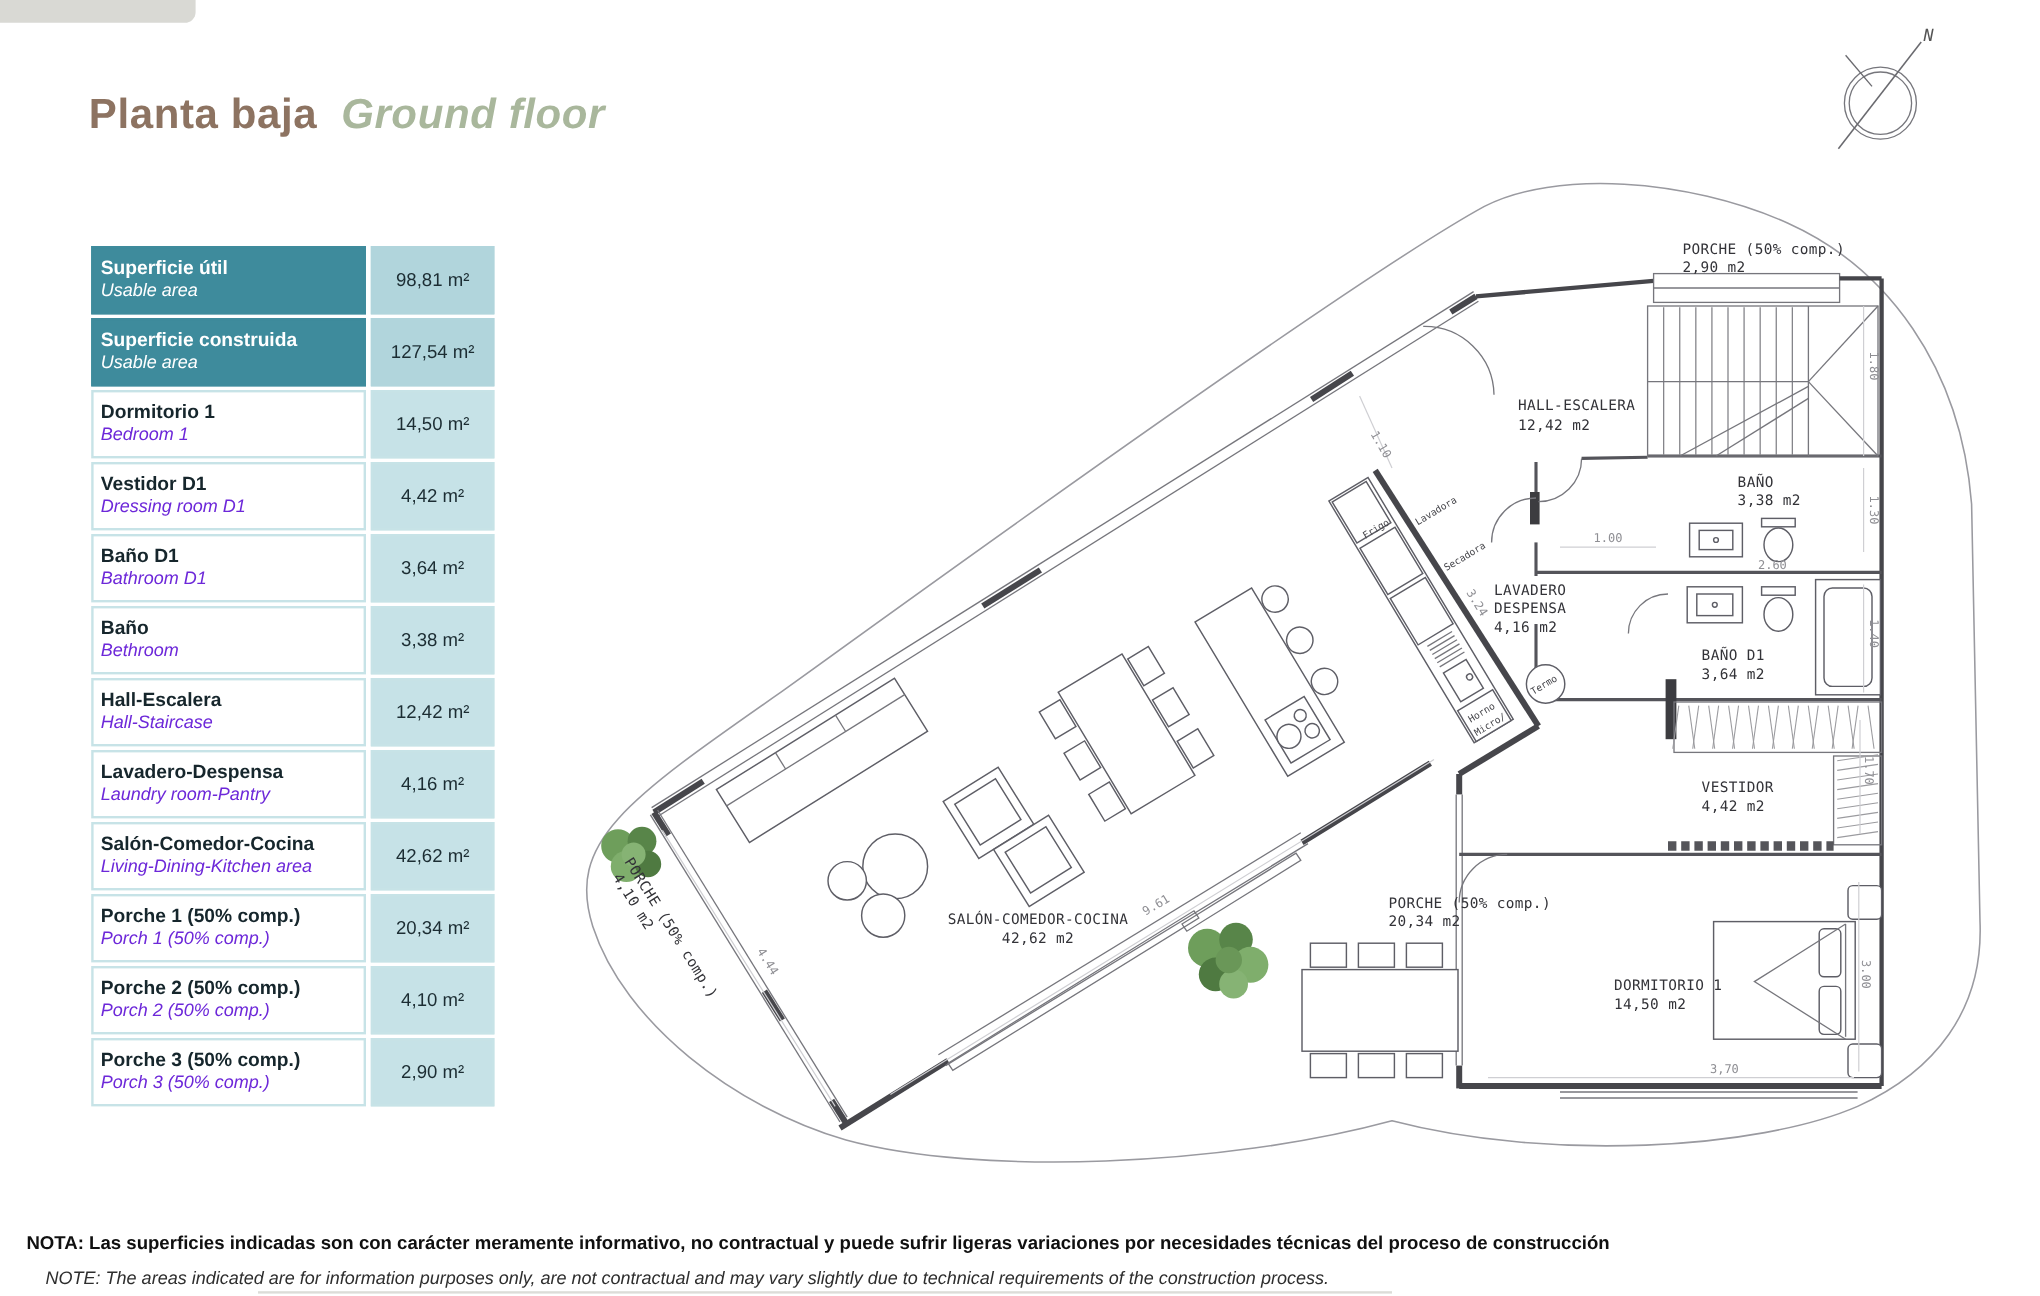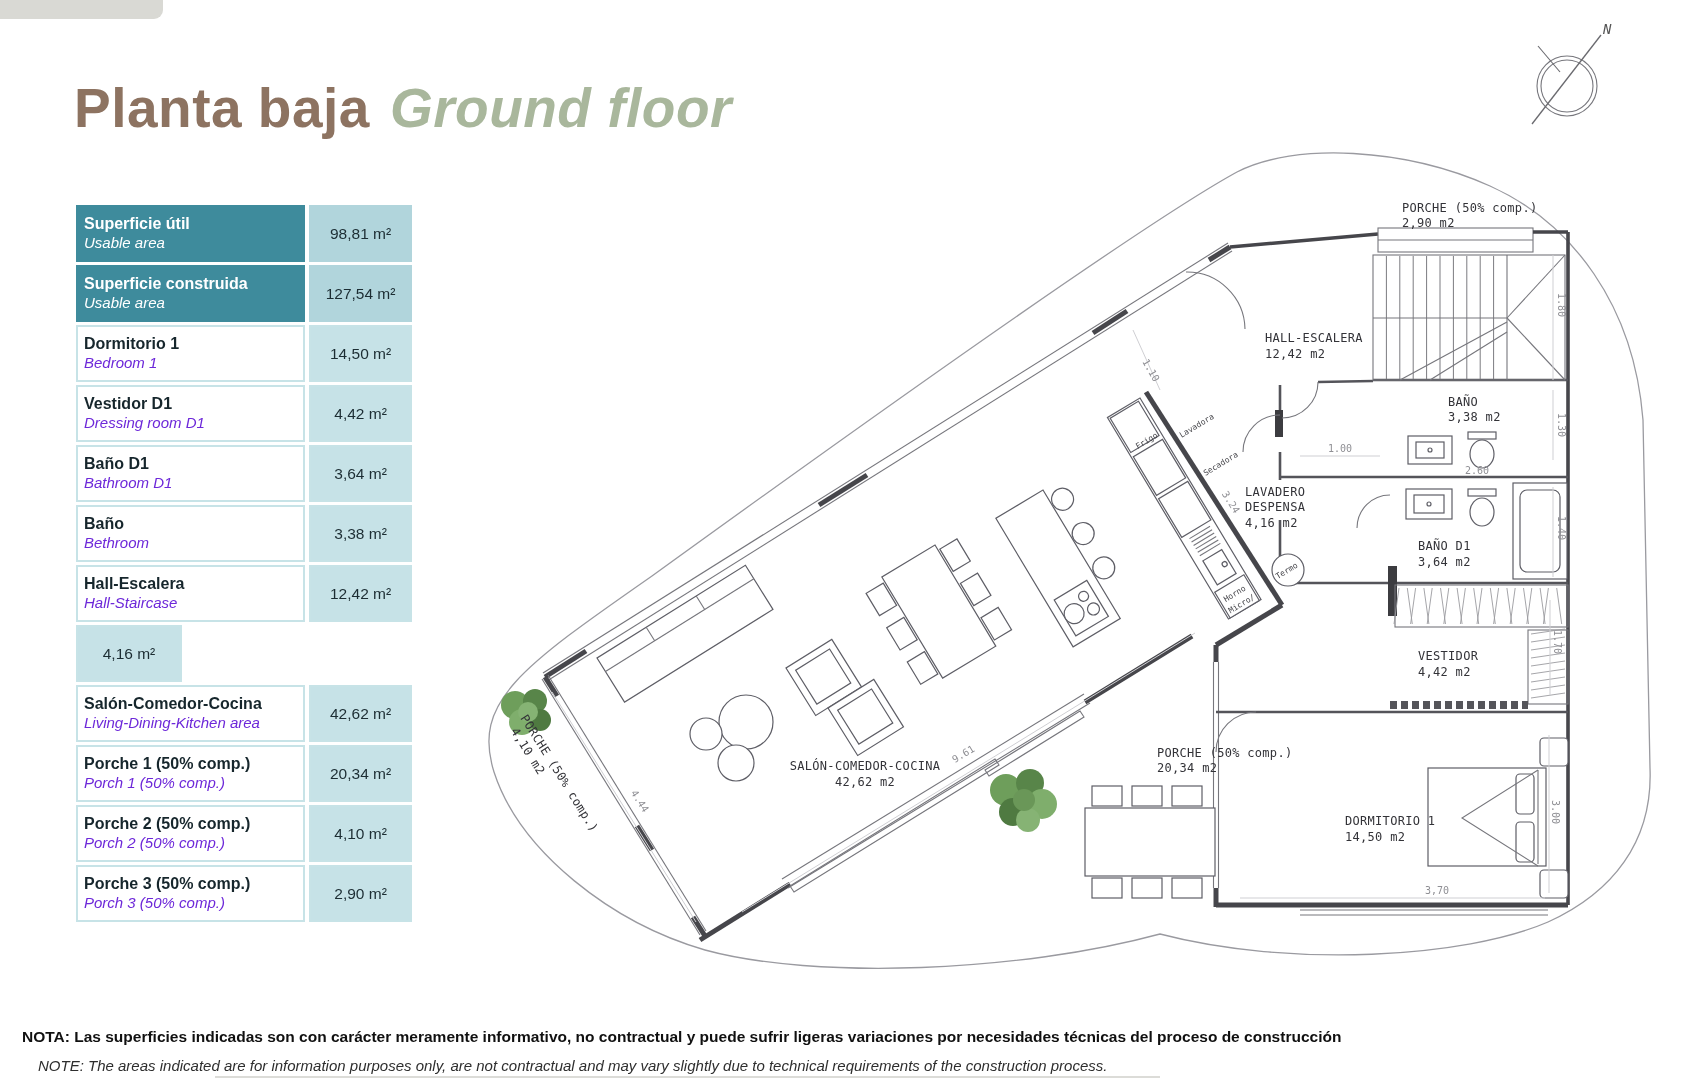--- a/index.html
+++ b/index.html
@@ -5,21 +5,21 @@
   html,body{margin:0;padding:0;background:#ffffff;}
   body{width:1700px;height:1080px;position:relative;overflow:hidden;
        font-family:"Liberation Sans",sans-serif;color:#222;}
 
   
   .artifact-top{position:absolute;left:0;top:0;width:163px;height:19px;
     background:#d9d9d4;border-radius:0 0 9px 0;}
   .artifact-bottom{position:absolute;left:215px;top:1076px;width:945px;height:2px;background:#dcdcd8;}
 
   
-  .title{position:absolute;left:74px;top:76px;font-size:55px;font-weight:700;
+  .title{position:absolute;left:74px;top:76px;font-size:35px;font-weight:700;
     color:#8d7361;letter-spacing:.5px;white-space:nowrap;}
   .title .en{font-style:italic;color:#a9b79c;margin-left:20px;font-weight:600;}
 
   
   .areas{position:absolute;left:76px;top:205px;width:336px;}
   .arow{display:flex;gap:4px;margin-bottom:3px;height:57px;}
   .cell{box-sizing:border-box;}
   .lab{width:236px;background:#fff;border:2px solid #c7e3e7;display:flex;
        flex-direction:column;justify-content:center;padding-left:6px;}
   .val{width:106px;background:#c6e2e7;border:2px solid #c7e3e7;display:flex;
@@ -102,20 +102,24 @@
     <div class="cell val">3,38 m²</div>
   </div>
   <div class="arow">
     <div class="cell lab">
         <div class="l1">Hall-Escalera</div>
         <div class="l2">Hall-Staircase</div>
       </div>
     <div class="cell val">12,42 m²</div>
   </div>
   <div class="arow">
+    <div class="cell lab">
+        <div class="l1">Lavadero-Despensa</div>
+        <div class="l2">Laundry room-Pantry</div>
+      </div>
     <div class="cell val">4,16 m²</div>
   </div>
   <div class="arow">
     <div class="cell lab">
         <div class="l1">Salón-Comedor-Cocina</div>
         <div class="l2">Living-Dining-Kitchen area</div>
       </div>
     <div class="cell val">42,62 m²</div>
   </div>
   <div class="arow">

